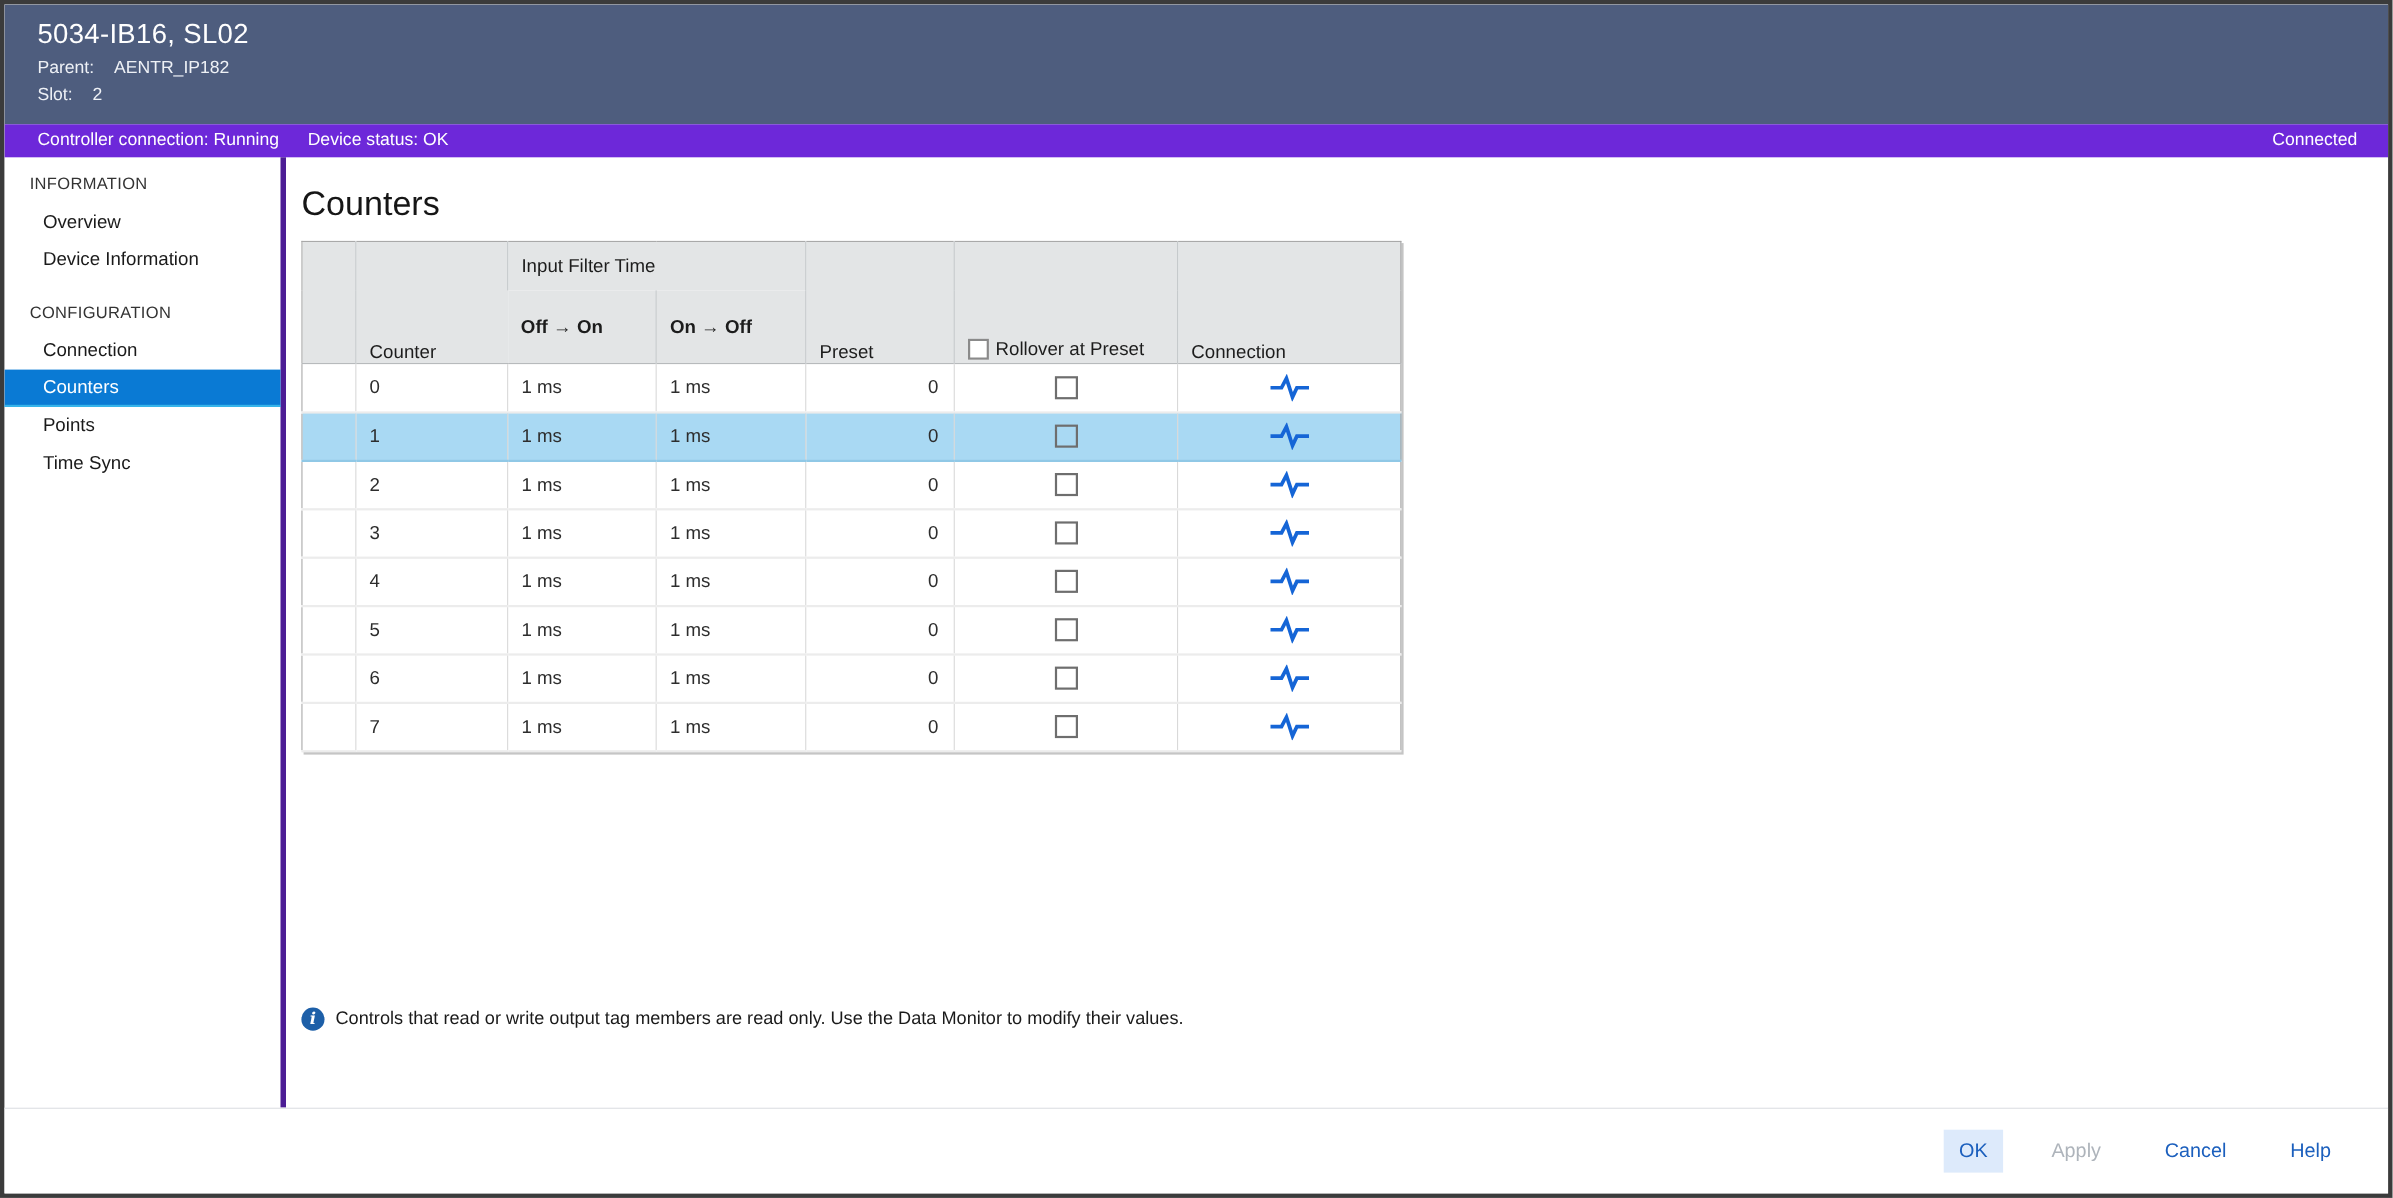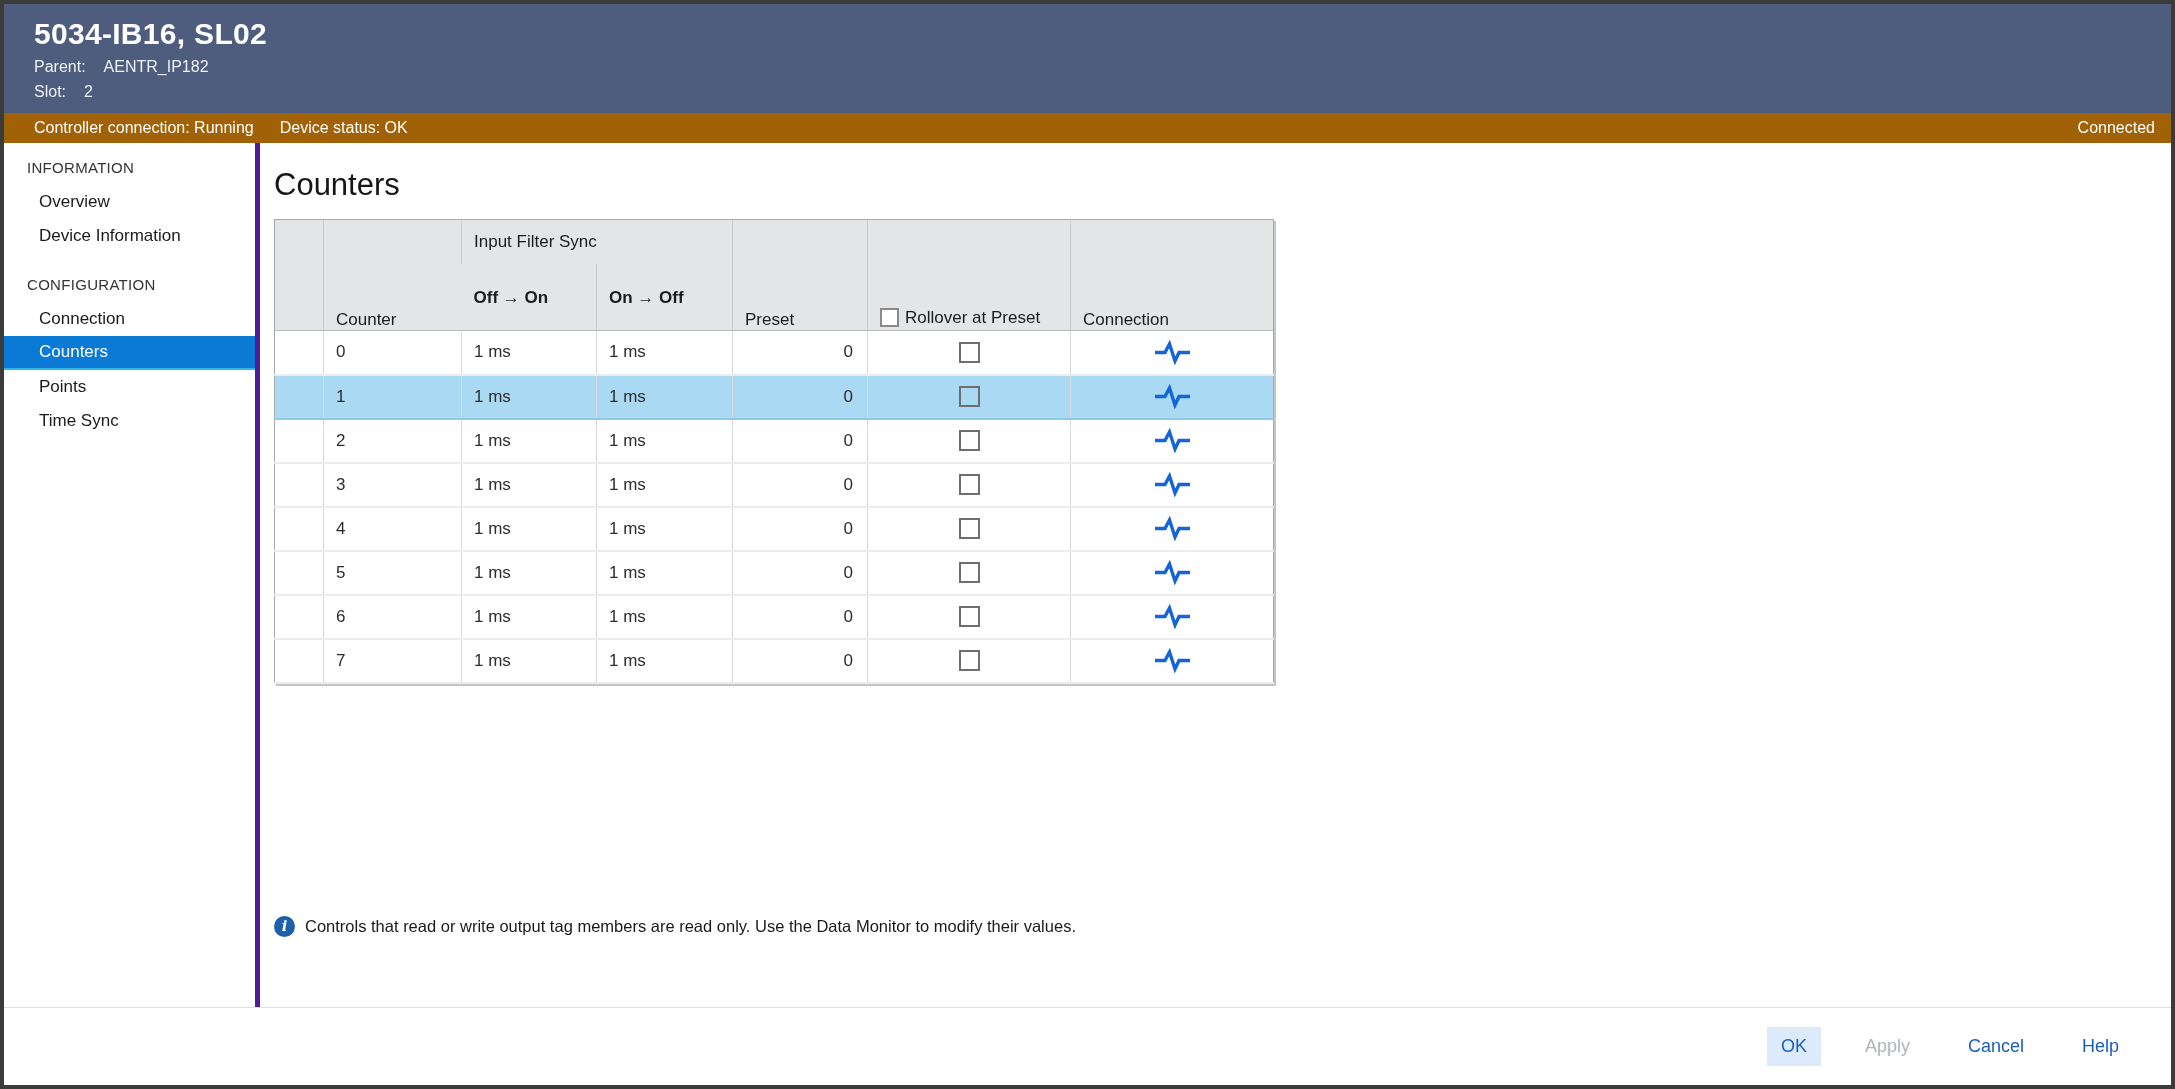--- a/index.html
+++ b/index.html
@@ -5,25 +5,25 @@
   html,body { margin:0; padding:0; background:#888; }
   .window {
     box-sizing:border-box; width:2175px; height:1089px;
     border:4px solid #3b3b3b; background:#ffffff;
     display:flex; flex-direction:column;
     font-family:"Liberation Sans", sans-serif; color:#1a1a1a;
     overflow:hidden;
   }
   
   .header { flex:none; height:109px; background:#4e5d7e; color:#fff; padding:13px 0 0 30px; box-sizing:border-box; }
-  .header .title { font-size:30px; font-weight:bold; letter-spacing:.3px; }
+  .header .title { font-size:25px; font-weight:normal; letter-spacing:.3px; }
   .header .subline { font-size:16px; margin-top:7px; color:#eef1f6; }
   .header .subline .lbl { margin-right:18px; }
   
-  .statusbar { flex:none; height:30px; background:#a16207; color:#fff; font-size:16px; display:flex; align-items:center; padding:0 16px 0 30px; }
+  .statusbar { flex:none; height:30px; background:#6d28d9; color:#fff; font-size:16px; display:flex; align-items:center; padding:0 28px 0 30px; }
   .statusbar .dev { margin-left:26px; }
   .statusbar .right { margin-left:auto; }
   
   .body { flex:1; display:flex; min-height:0; }
   .sidebar { flex:none; width:256px; border-right:5px solid #4c1d95; padding-top:8px; box-sizing:border-box; }
   .nav-section-label { height:34px; line-height:34px; padding-left:23px; font-size:15px; color:#333; letter-spacing:.3px; }
   .nav-section + .nav-section .nav-section-label { margin-top:15px; }
   .nav-item { height:34px; line-height:34px; padding-left:35px; font-size:17px; cursor:default; box-sizing:border-box; }
   .nav-item.selected { background:#0a7ad4; color:#fff; border-bottom:2px solid #36b4ea; line-height:32px; }
   
@@ -119,21 +119,21 @@
             <col style="width:135px">
             <col style="width:136px">
             <col style="width:135px">
             <col style="width:203px">
             <col style="width:203px">
         </colgroup>
         <thead>
           <tr>
             <th rowspan="2"></th>
             <th rowspan="2" class="span2">Counter</th>
-            <th colspan="2" class="group-hdr">Input Filter Sync</th>
+            <th colspan="2" class="group-hdr">Input Filter Time</th>
             <th rowspan="2" class="span2">Preset</th>
             <th rowspan="2" class="rollover-hdr">
               <div class="rollover-wrap">
                 <span class="checkbox hdr"></span>
                 <span class="txt">Rollover at Preset</span>
               </div>
             </th>
             <th rowspan="2" class="span2">Connection</th>
           </tr>
           <tr class="sub-row">

